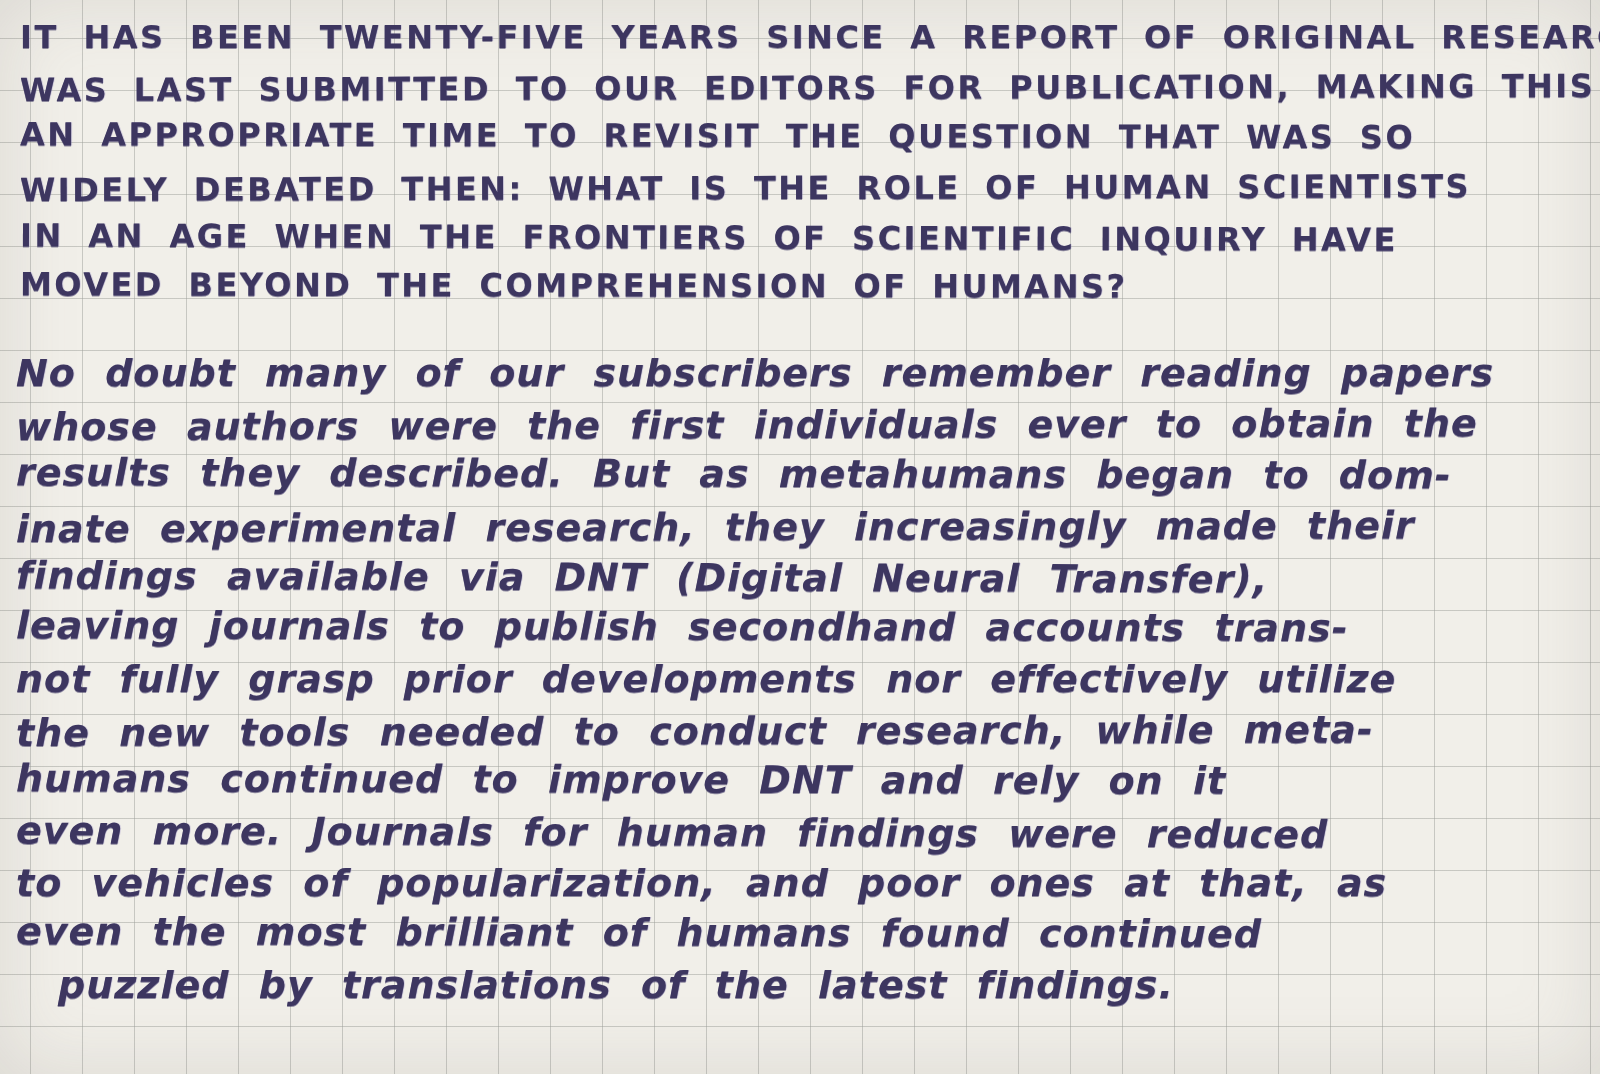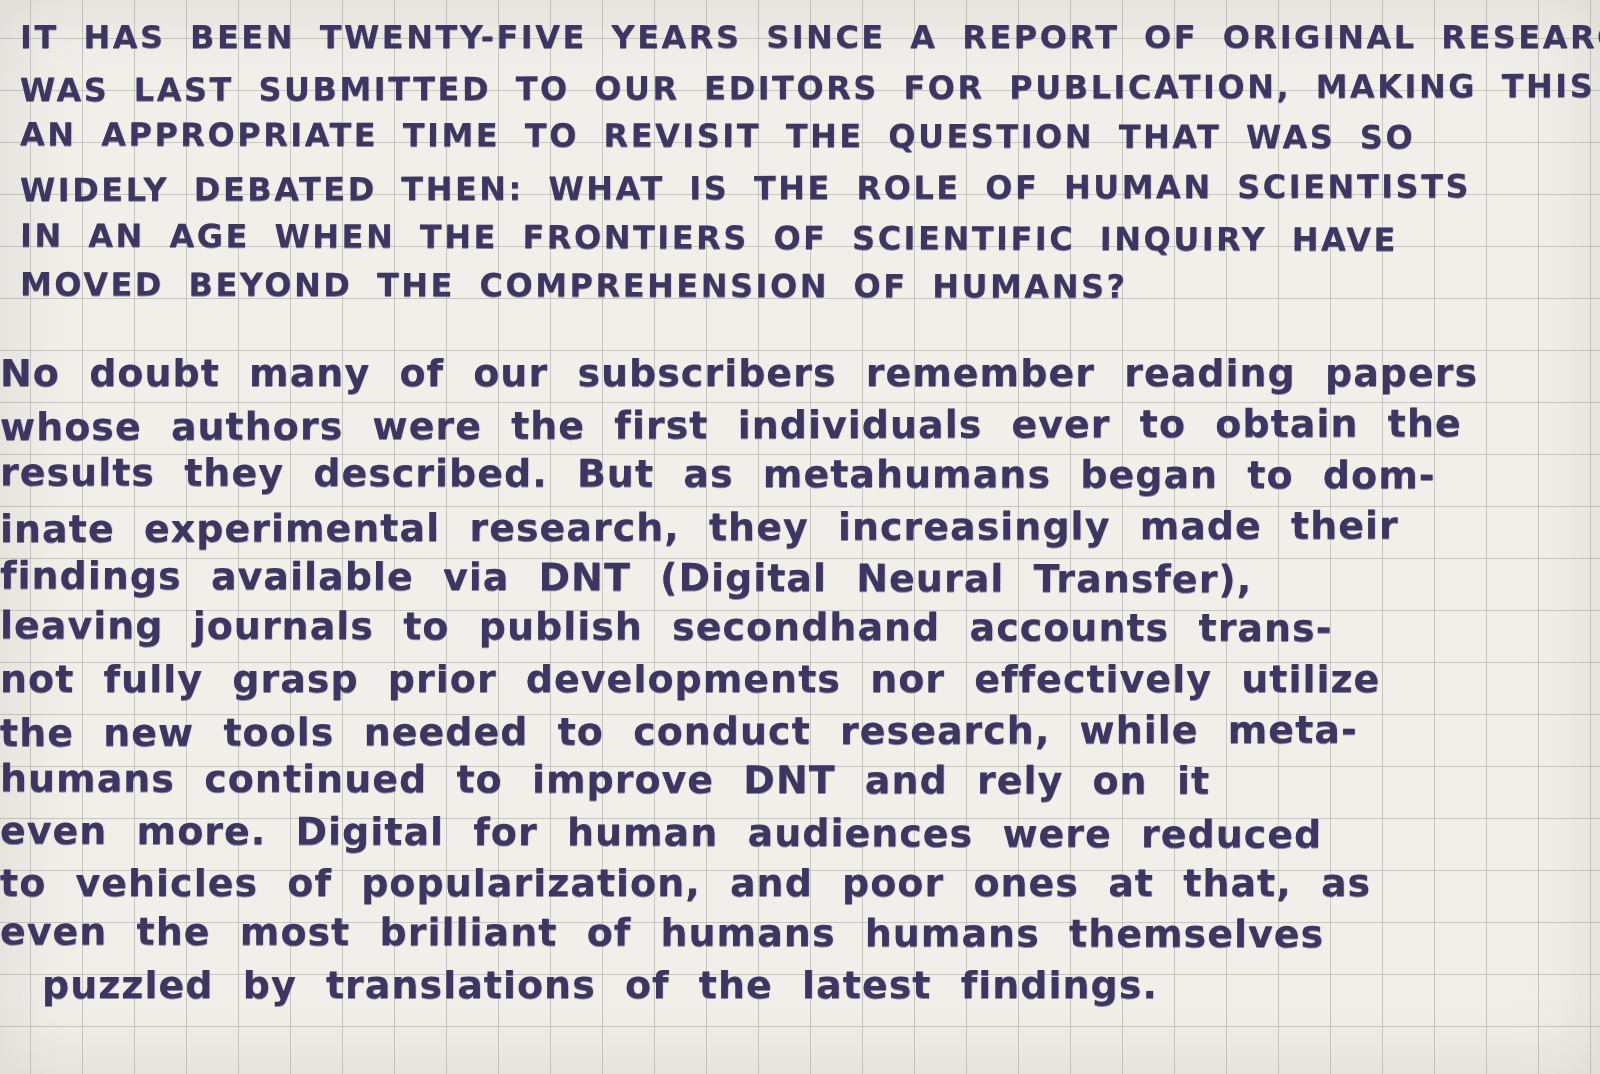--- a/index.html
+++ b/index.html
@@ -39,21 +39,21 @@
   .para-caps { top: 12px; padding-left: 20px; }
   .para-caps .line {
     font-size: 32px;
     font-weight: bold;
     line-height: 50px;
     letter-spacing: 2.5px;
     word-spacing: 11px;
   }
 
   
-  .para-body { top: 348px; padding-left: 0; }
+  .para-body { top: 348px; padding-left: 16px; font-style: italic; }
   .para-body .line {
     font-size: 38px;
     font-weight: bold;
     line-height: 51px;
     letter-spacing: 1px;
     word-spacing: 15px;
   }
   .para-body .line:last-child { margin-left: 42px; }
 
   
@@ -78,19 +78,19 @@
   <div class="para para-body">
     <div class="line">No doubt many of our subscribers remember reading papers</div>
     <div class="line">whose authors were the first individuals ever to obtain the</div>
     <div class="line">results they described. But as metahumans began to dom-</div>
     <div class="line">inate experimental research, they increasingly made their</div>
     <div class="line">findings available via DNT (Digital Neural Transfer),</div>
     <div class="line">leaving journals to publish secondhand accounts trans-</div>
     <div class="line">not fully grasp prior developments nor effectively utilize</div>
     <div class="line">the new tools needed to conduct research, while meta-</div>
     <div class="line">humans continued to improve DNT and rely on it</div>
-    <div class="line">even more. Digital for human audiences were reduced</div>
+    <div class="line">even more. Journals for human findings were reduced</div>
     <div class="line">to vehicles of popularization, and poor ones at that, as</div>
-    <div class="line">even the most brilliant of humans humans themselves</div>
+    <div class="line">even the most brilliant of humans found continued</div>
     <div class="line">puzzled by translations of the latest findings.</div>
   </div>
 
 </div>
 
 </body></html>

